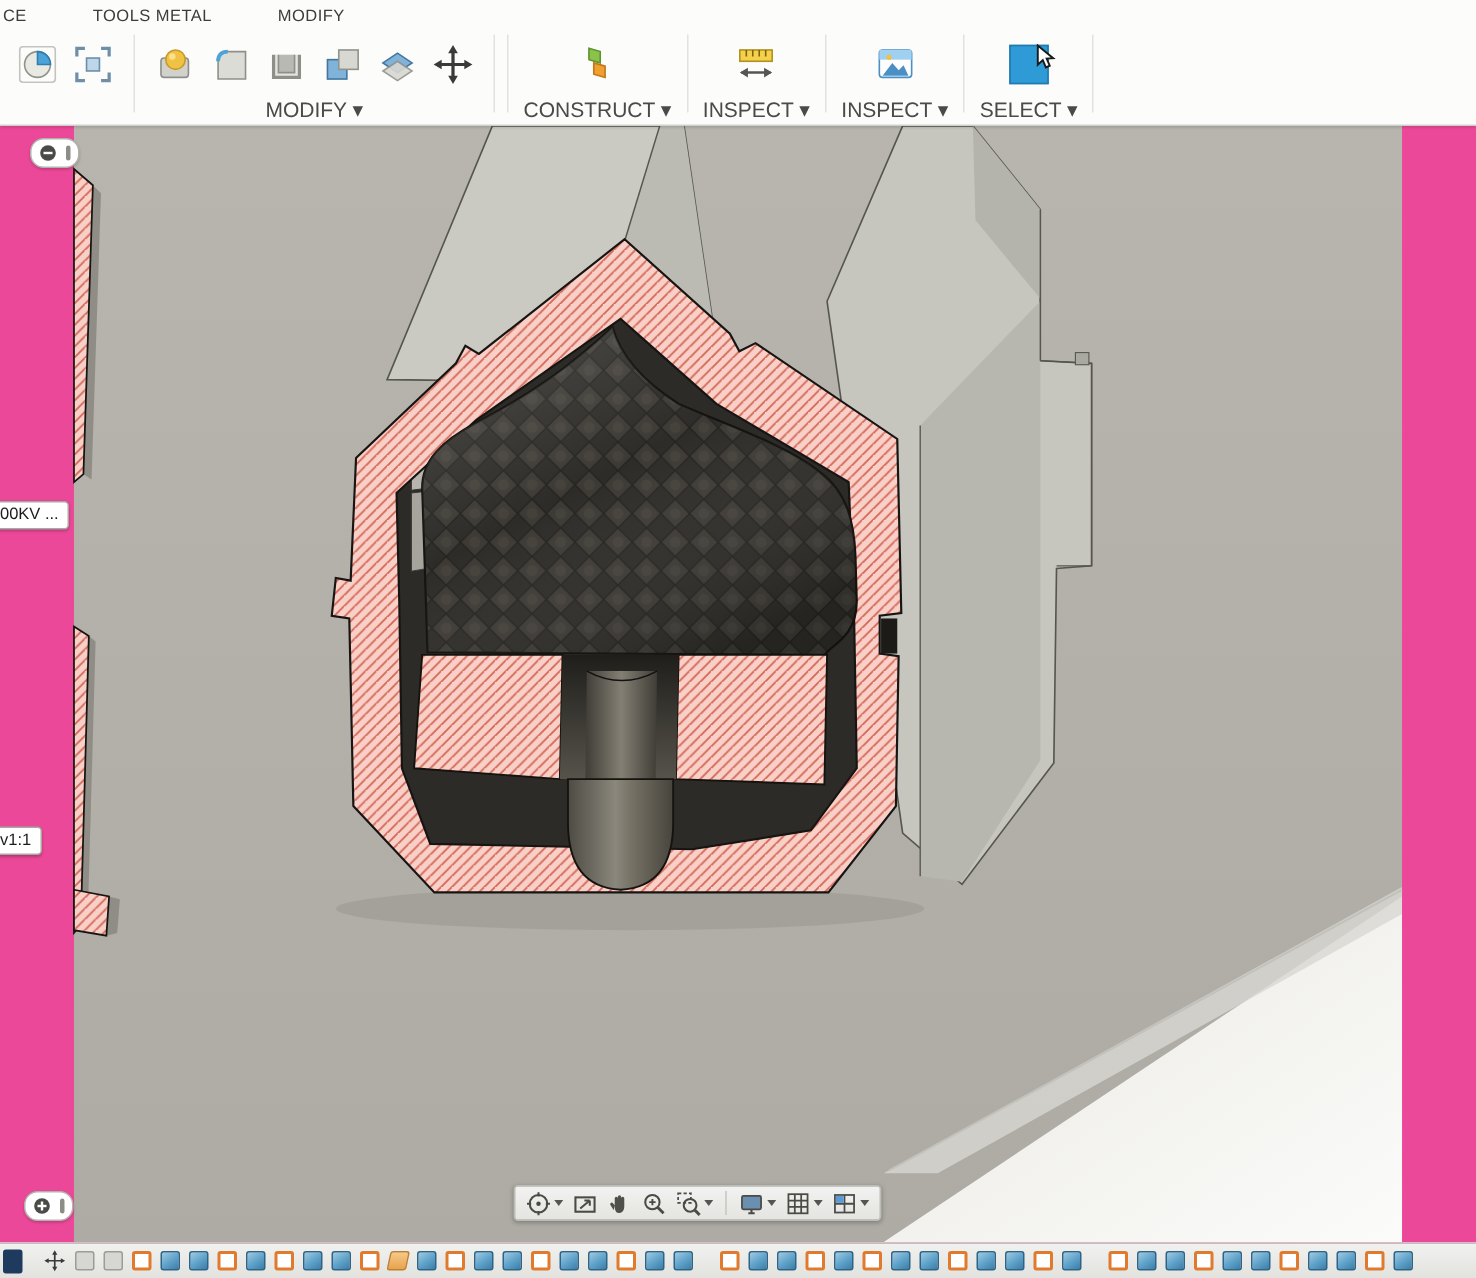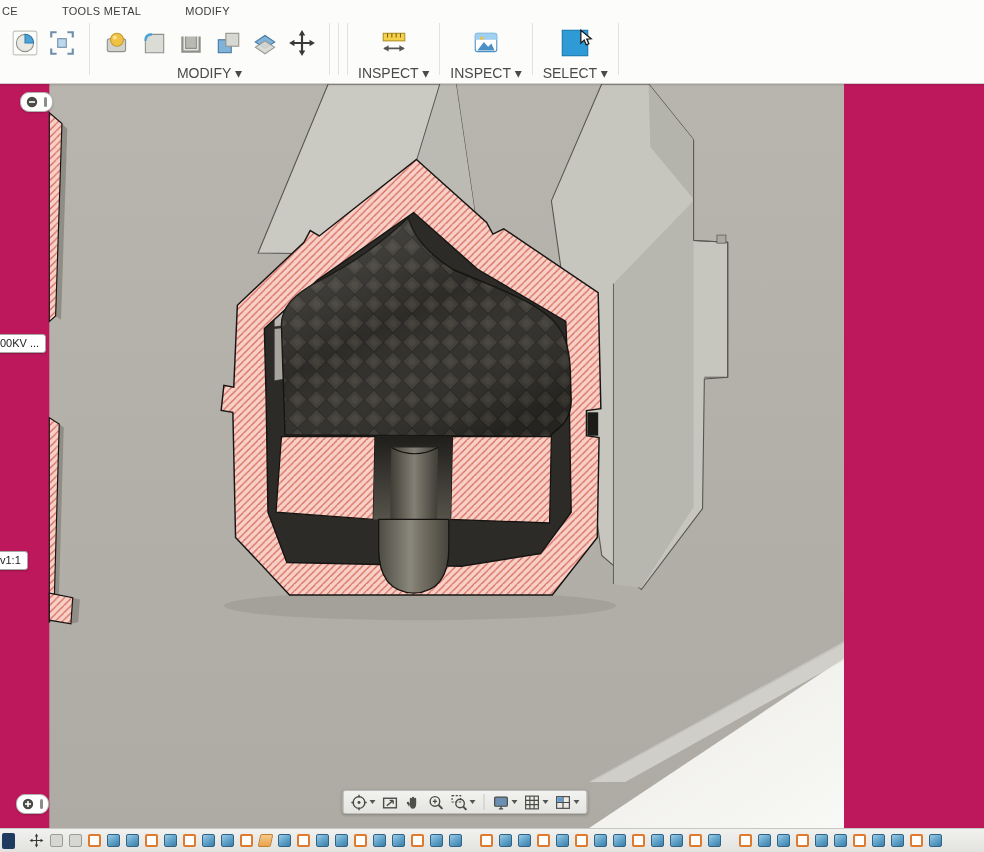--- a/index.html
+++ b/index.html
@@ -1,33 +1,33 @@
 <!DOCTYPE html>
 <html><head>
 <meta charset="utf-8">
 <style>
   html,body{margin:0;padding:0;background:#888;}
   #app{position:relative;width:984px;height:852px;overflow:hidden;
-       font-family:"Liberation Sans",sans-serif;background:#be185d;-webkit-user-select:none;user-select:none;text-align:center;}
+       font-family:"Liberation Sans",sans-serif;background:#ec4899;-webkit-user-select:none;user-select:none;text-align:center;}
 
   
   #toolbar{position:absolute;top:0;left:0;width:984px;height:83px;background:#fcfcfb;
            border-bottom:1px solid #cfcfcb;box-shadow:0 1px 2px rgba(0,0,0,.15);z-index:30;}
   #tabs{display:flex;align-items:center;height:21px;padding-left:2px;gap:44px;
         font-size:11px;color:#3c3c3c;letter-spacing:.3px;}
   #tabs .tab{cursor:default;white-space:nowrap;}
   #groups{display:flex;align-items:flex-start;height:60px;padding-left:2px;}
   .group{display:flex;flex-direction:column;align-items:center;padding:0 6px;}
   .gicons{display:flex;align-items:center;gap:3px;height:44px;}
   .tbtn{width:34px;height:40px;display:flex;align-items:center;justify-content:center;border-radius:3px;}
   .glabel{font-size:14px;color:#4a4a4a;margin-top:0px;white-space:nowrap;}
   .gsep{width:1px;height:52px;background:#e2e2df;margin:2px 4px 0 4px;align-self:flex-start;}
 
   
-  #viewport{position:absolute;top:83px;left:0;width:844px;height:745px;overflow:hidden;}
+  #viewport{position:absolute;top:83px;left:0;width:984px;height:745px;overflow:hidden;}
   #scene{position:absolute;top:0;left:0;}
 
   .float-label{position:absolute;background:#ffffff;border:1px solid #a9a9a4;color:#1c1c1c;
                font-size:11px;line-height:17px;padding:0 6px 0 3px;border-radius:0 3px 3px 0;
                box-shadow:0 1px 2px rgba(0,0,0,.25);white-space:nowrap;}
   .toggle-pill{position:absolute;width:31px;height:18px;background:#fff;border:1px solid #b3b3ae;
                border-radius:9px;display:flex;align-items:center;justify-content:space-evenly;
                box-shadow:0 1px 2px rgba(0,0,0,.2);cursor:pointer;}
   .toggle-pill .bar{width:3px;height:10px;background:#8d8d88;border-radius:2px;}
 
@@ -131,20 +131,31 @@
           </div>
         </div>
         <div class="glabel">MODIFY ▾</div>
       </div>
 
       <div class="gsep"></div>
 
 
       <div class="gsep"></div>
 
+      <div class="group">
+        <div class="gicons">
+          <div class="tbtn">
+            <svg width="28" height="28" viewBox="0 0 26 26">
+              <path d="M8 3 L15 5 V12 L8 10 Z" fill="#8bc34a" stroke="#5f9330"></path>
+              <path d="M11 12 L18 14 V21 L11 19 Z" fill="#f0a030" stroke="#c07818"></path>
+            </svg>
+          </div>
+        </div>
+        <div class="glabel">CONSTRUCT ▾</div>
+      </div>
 
       <div class="gsep"></div>
 
       <div class="group">
         <div class="gicons">
           <div class="tbtn">
             <svg width="28" height="28" viewBox="0 0 26 26">
               <rect x="3" y="4" width="20" height="7" fill="#f5d04a" stroke="#b09220"></rect>
               <path d="M7 4 V8 M11 4 V8 M15 4 V8 M19 4 V8" stroke="#7a6410"></path>
               <path d="M4 18 H22" stroke="#555" stroke-width="1.6"></path>

